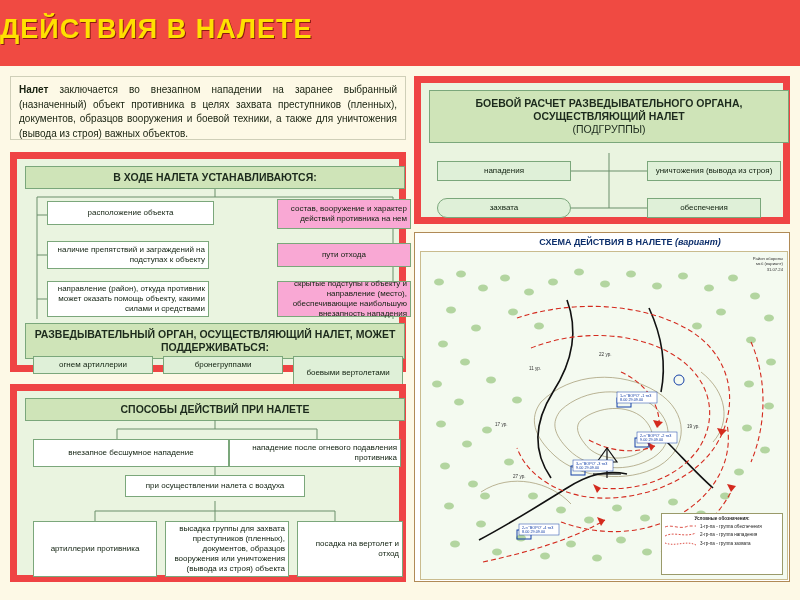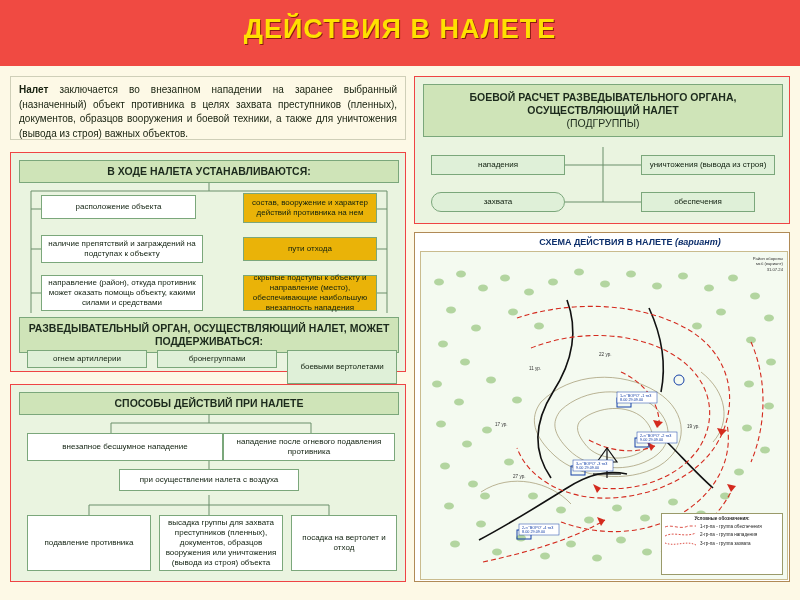--- a/index.html
+++ b/index.html
@@ -24,60 +24,61 @@
   .header-band {
     position: absolute;
     left: 0; top: 0;
     width: 800px; height: 66px;
     background: #f04a42;
   }
   .header-title {
     position: absolute;
     left: 0; top: 14px;
     width: 800px;
-    text-align: center;
+    text-align: left;
     font-size: 27px;
     font-weight: bold;
     color: #ffe000;
     letter-spacing: 1px;
     text-shadow: 1px 1px 0 #8a1a14;
   }
   
   .panel {
     position: absolute;
     box-sizing: border-box;
-    border: 1px solid #ef4444;
+    border: 7px solid #ef4444;
     background: #eef7e8;
   }
   .panel-title {
     box-sizing: border-box;
     border: 1px solid #7ba77b;
     background: #cfe4b8;
     font-size: 10.5px;
     font-weight: bold;
     color: #1c2a1c;
     text-align: center;
     padding: 4px 3px;
     line-height: 1.25;
   }
   .box {
     box-sizing: border-box;
     border: 1px solid #7ba77b;
     background: #ffffff;
     font-size: 8px;
     color: #10200f;
-    text-align: center;
+    text-align: right;
     line-height: 1.25;
     display: flex;
     align-items: center;
     justify-content: center;
     padding: 2px 3px;
   }
   .box.lilac {
-    background: #eab308;
+    background: #f9a8d4;
+    margin-left: 28px;
   }
   .box.mint {
     background: #dff0d8;
   }
   
   .intro {
     position: absolute;
     left: 10px; top: 76px;
     width: 396px; height: 64px;
     box-sizing: border-box;
@@ -186,21 +187,21 @@
       <line class="conn" x1="20" y1="38" x2="20" y2="160"></line>
       <line class="conn" x1="376" y1="38" x2="376" y2="160"></line>
       <line class="conn" x1="20" y1="56" x2="30" y2="56"></line>
       <line class="conn" x1="20" y1="96" x2="30" y2="96"></line>
       <line class="conn" x1="20" y1="140" x2="30" y2="140"></line>
       <line class="conn" x1="366" y1="56" x2="376" y2="56"></line>
       <line class="conn" x1="366" y1="96" x2="376" y2="96"></line>
       <line class="conn" x1="366" y1="140" x2="376" y2="140"></line>
     </svg>
 
-    <div class="box" style="position:absolute; left:30px; top:42px; width:155px; height:24px;">расположение объекта</div>
+    <div class="box" style="position:absolute; left:30px; top:42px; width:167px; height:24px;">расположение объекта</div>
     <div class="box lilac" style="position:absolute; left:232px; top:40px; width:134px; height:30px;">состав, вооружение и характер действий противника на нем</div>
 
     <div class="box" style="position:absolute; left:30px; top:82px; width:162px; height:28px;">наличие препятствий и заграждений на подступах к объекту</div>
     <div class="box lilac" style="position:absolute; left:232px; top:84px; width:134px; height:24px;">пути отхода</div>
 
     <div class="box" style="position:absolute; left:30px; top:122px; width:162px; height:36px;">направление (район), откуда противник может оказать помощь объекту, какими силами и средствами</div>
     <div class="box lilac" style="position:absolute; left:232px; top:122px; width:134px; height:36px;">скрытые подступы к объекту и направление (место), обеспечивающие наибольшую внезапность нападения</div>
 
     <div class="panel-title" style="position:absolute; left:8px; top:164px; width:380px;">РАЗВЕДЫВАТЕЛЬНЫЙ ОРГАН, ОСУЩЕСТВЛЯЮЩИЙ НАЛЕТ, МОЖЕТ ПОДДЕРЖИВАТЬСЯ:</div>
 
@@ -223,21 +224,21 @@
       <line class="conn" x1="78" y1="120" x2="78" y2="130"></line>
       <line class="conn" x1="198" y1="120" x2="198" y2="130"></line>
       <line class="conn" x1="318" y1="120" x2="318" y2="130"></line>
     </svg>
 
     <div class="box" style="position:absolute; left:16px; top:48px; width:196px; height:28px;">внезапное бесшумное нападение</div>
     <div class="box" style="position:absolute; left:212px; top:48px; width:172px; height:28px;">нападение после огневого подавления противника</div>
 
     <div class="box" style="position:absolute; left:108px; top:84px; width:180px; height:22px;">при осуществлении налета с воздуха</div>
 
-    <div class="box" style="position:absolute; left:16px; top:130px; width:124px; height:56px;">подавление противника</div>
+    <div class="box" style="position:absolute; left:16px; top:130px; width:124px; height:56px;">артиллерии противника</div>
     <div class="box" style="position:absolute; left:148px; top:130px; width:124px; height:56px;">высадка группы для захвата преступников (пленных), документов, образцов вооружения или уничтожения (вывода из строя) объекта</div>
     <div class="box" style="position:absolute; left:280px; top:130px; width:106px; height:56px;">посадка на вертолет и отход</div>
   </div>
 
   <div class="panel" id="block-raschet">
     <div class="panel-title" style="position:absolute; left:8px; top:7px; width:360px; padding:6px 4px;">
       <div>БОЕВОЙ РАСЧЕТ РАЗВЕДЫВАТЕЛЬНОГО ОРГАНА,</div>
       <div>ОСУЩЕСТВЛЯЮЩИЙ НАЛЕТ</div>
       <div style="font-weight:normal;">(ПОДГРУППЫ)</div>
     </div>

